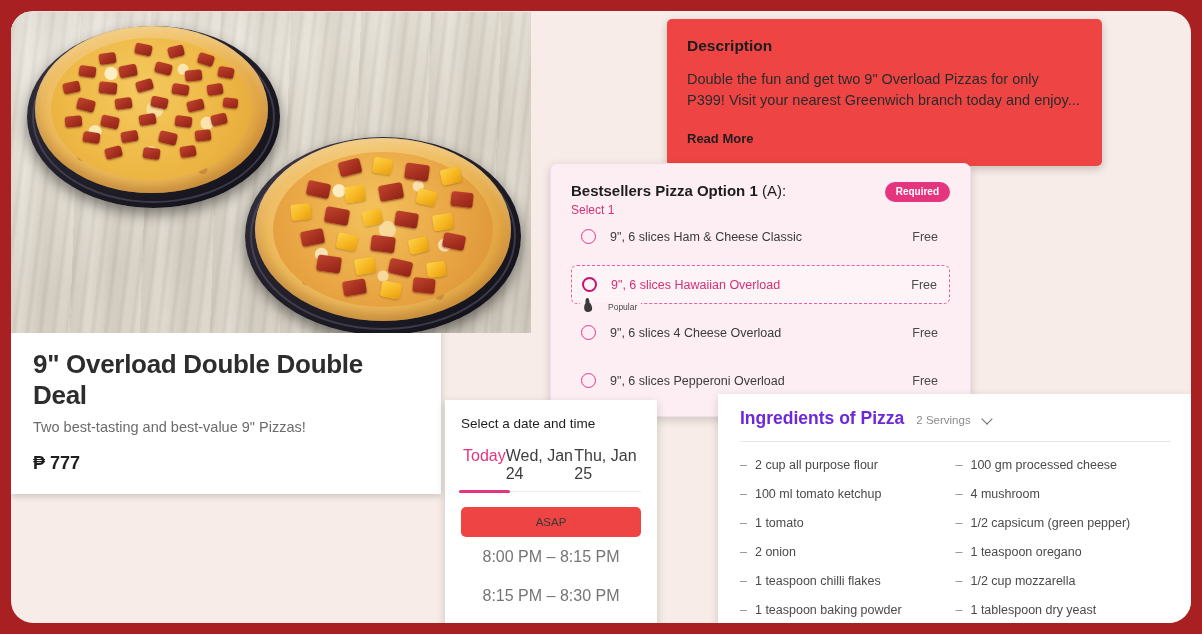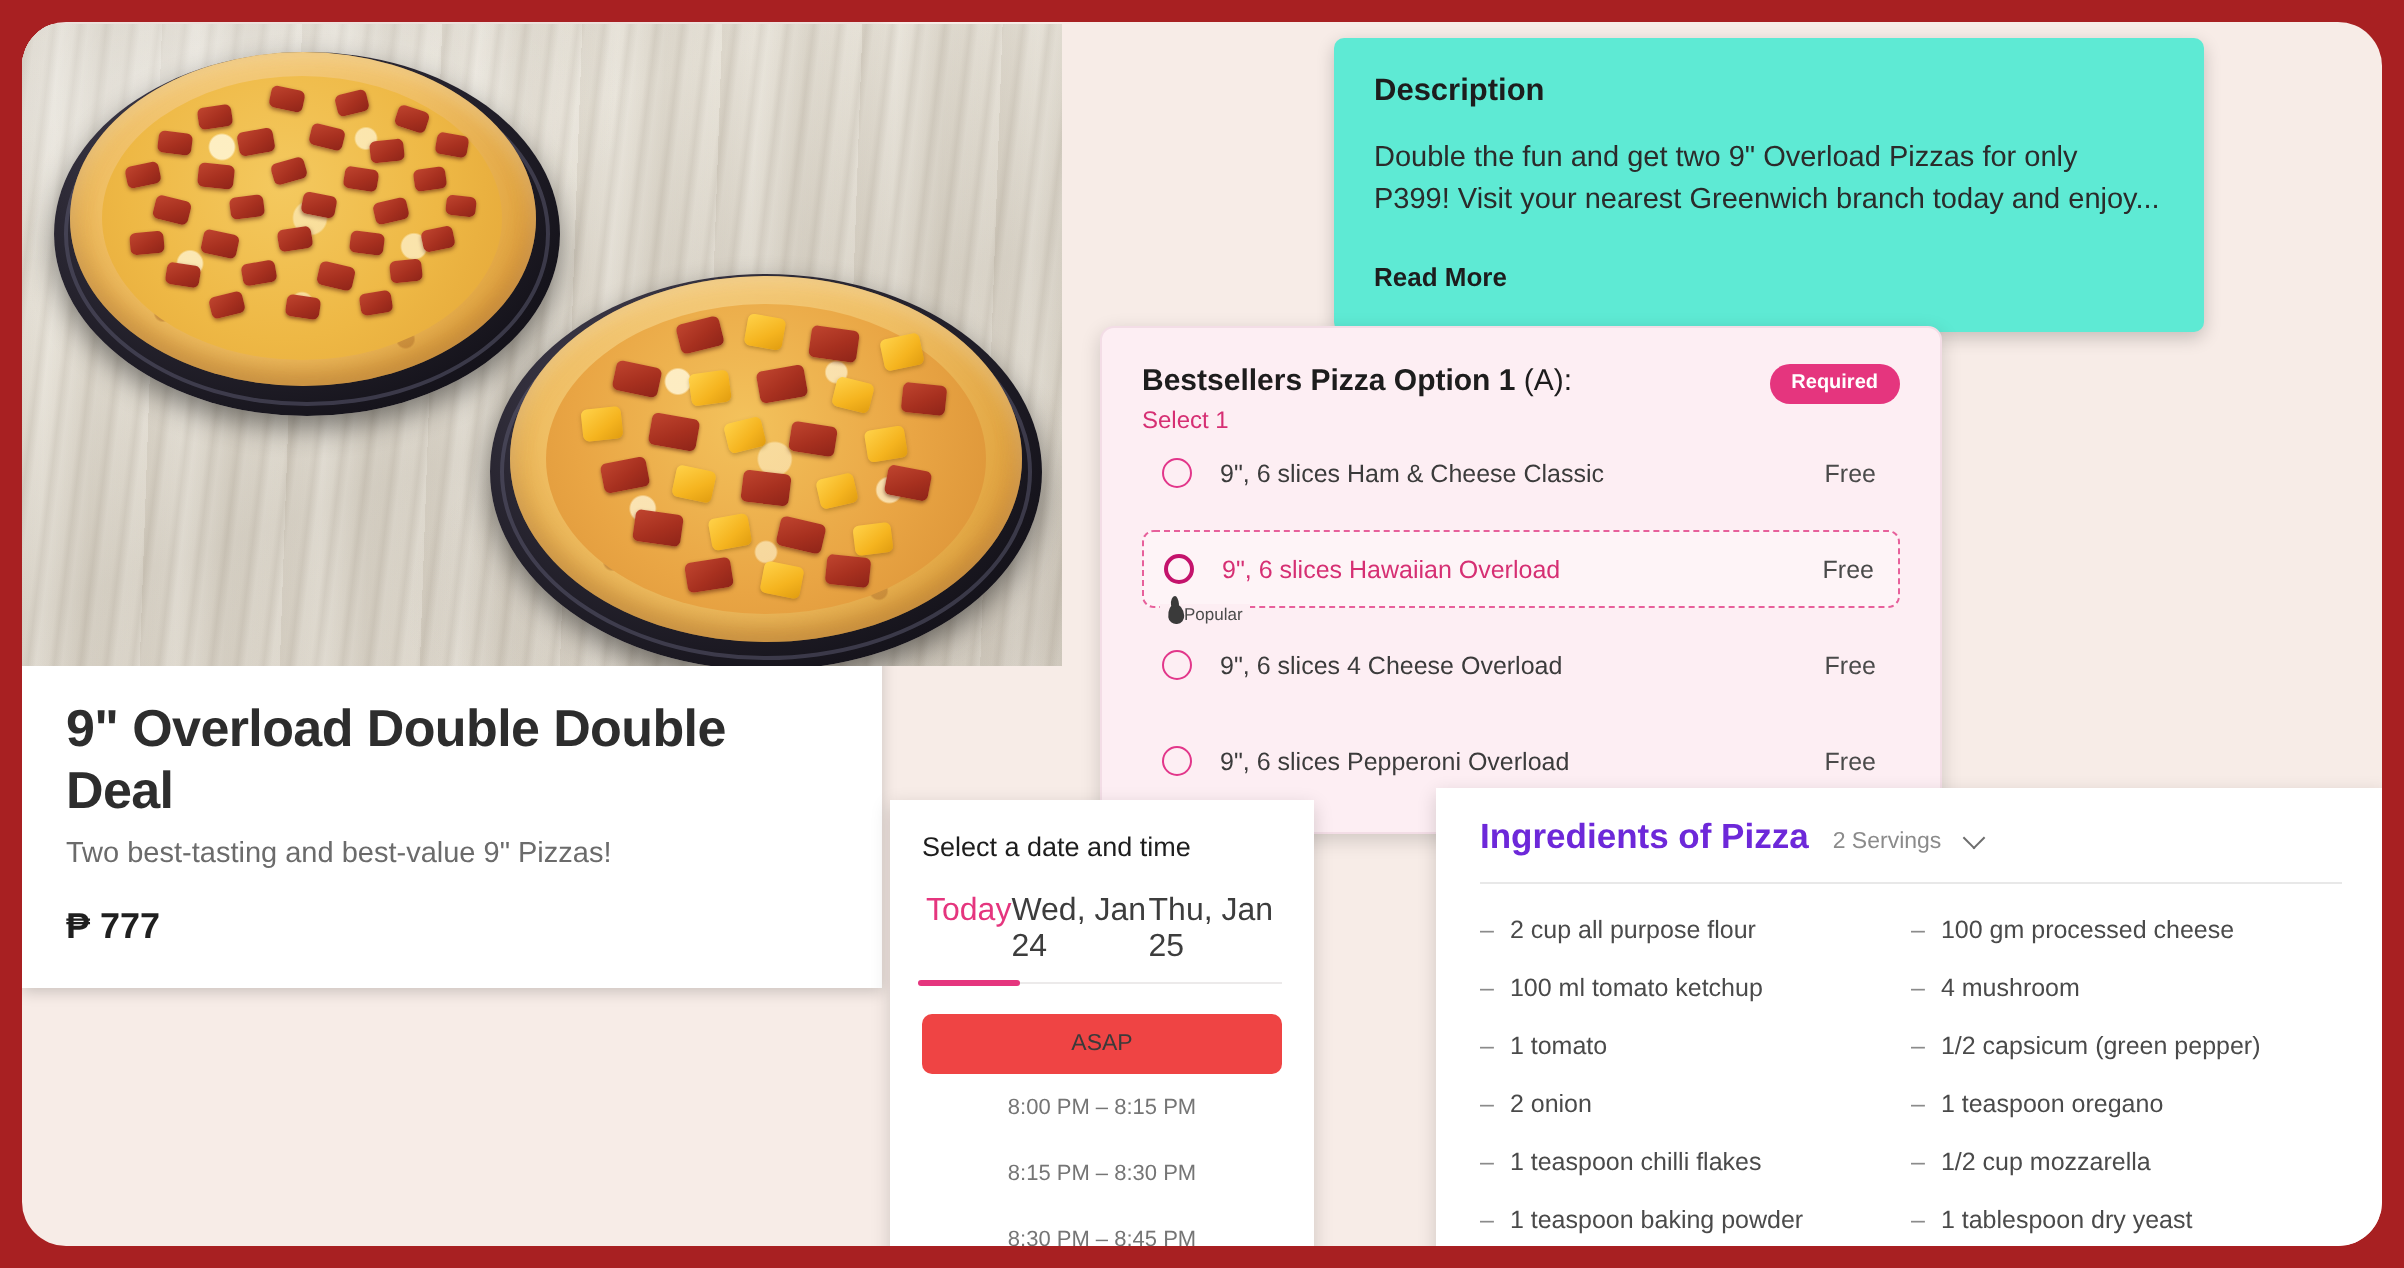--- a/index.html
+++ b/index.html
@@ -127,21 +127,21 @@
   }
   #product-price {
     font-size: 18px; font-weight: bold; color: #1f1f1f; margin-top: 18px;
   }
 
   
   #description-card {
     position: absolute;
     left: 656px; top: 8px;
     width: 435px;
-    background: #5eead4;
+    background: #ef4444;
     border-radius: 5px;
     padding: 18px 20px 20px 20px;
     box-shadow: 0 3px 9px rgba(0,0,0,.20);
   }
   #description-title { font-size: 15.5px; font-weight: bold; color: #1d1d1d; }
   #description-body {
     font-size: 14.5px; color: #2b2b2b; margin-top: 14px; line-height: 1.45;
     white-space: pre-line;
   }
   #read-more { font-size: 13px; font-weight: bold; color: #1d1d1d; margin-top: 20px; cursor:pointer; }
@@ -181,21 +181,21 @@
     width: 15px; height: 15px; border-radius: 50%;
     border: 1.6px solid #e2368a; flex: 0 0 auto;
     margin-left: 8px; margin-right: 14px;
   }
   .option-row.selected .radio { border-width: 2.6px; border-color: #c4136c; }
   .option-label { font-size: 12.5px; color: #3b3b3b; flex: 1 1 auto; }
   .option-row.selected .option-label { color: #d62f73; }
   .option-price { font-size: 12.5px; color: #4a4a4a; padding-right: 10px; }
   .popular-tag {
     position: absolute; left: 8px; bottom: -9px;
-    display: flex; align-items: center; gap: 0;
+    display: flex; align-items: center; gap: 16px;
     font-size: 8.5px; color: #4b4b4b;
     background: #fdeef3; padding: 0 4px;
   }
   .flame {
     width: 8px; height: 10px; display: inline-block;
     background: #3a3a3a;
     border-radius: 50% 50% 50% 50% / 62% 62% 38% 38%;
     transform: rotate(-6deg);
     position: relative;
   }
@@ -230,21 +230,21 @@
     content:""; position:absolute; left:-4px; right:-4px; bottom:-2px;
     height: 3px; background: #e5357e; border-radius: 2px;
   }
   #asap-btn {
     margin-top: 15px; height: 30px;
     background: #ef4444; border-radius: 5px;
     display: flex; align-items: center; justify-content: center;
     font-size: 11.5px; color: #3a3a3a; cursor: pointer;
   }
   .slot {
-    text-align: center; font-size: 11px; color: #757575;
+    text-align: center; font-size: 16px; color: #757575;
     padding: 11px 0 10px 0; cursor: pointer;
   }
 
   
   #ingredients-card {
     position: absolute;
     left: 707px; top: 383px;
     width: 475px; height: 240px;
     background: #ffffff;
     padding: 14px 22px 0 22px;

